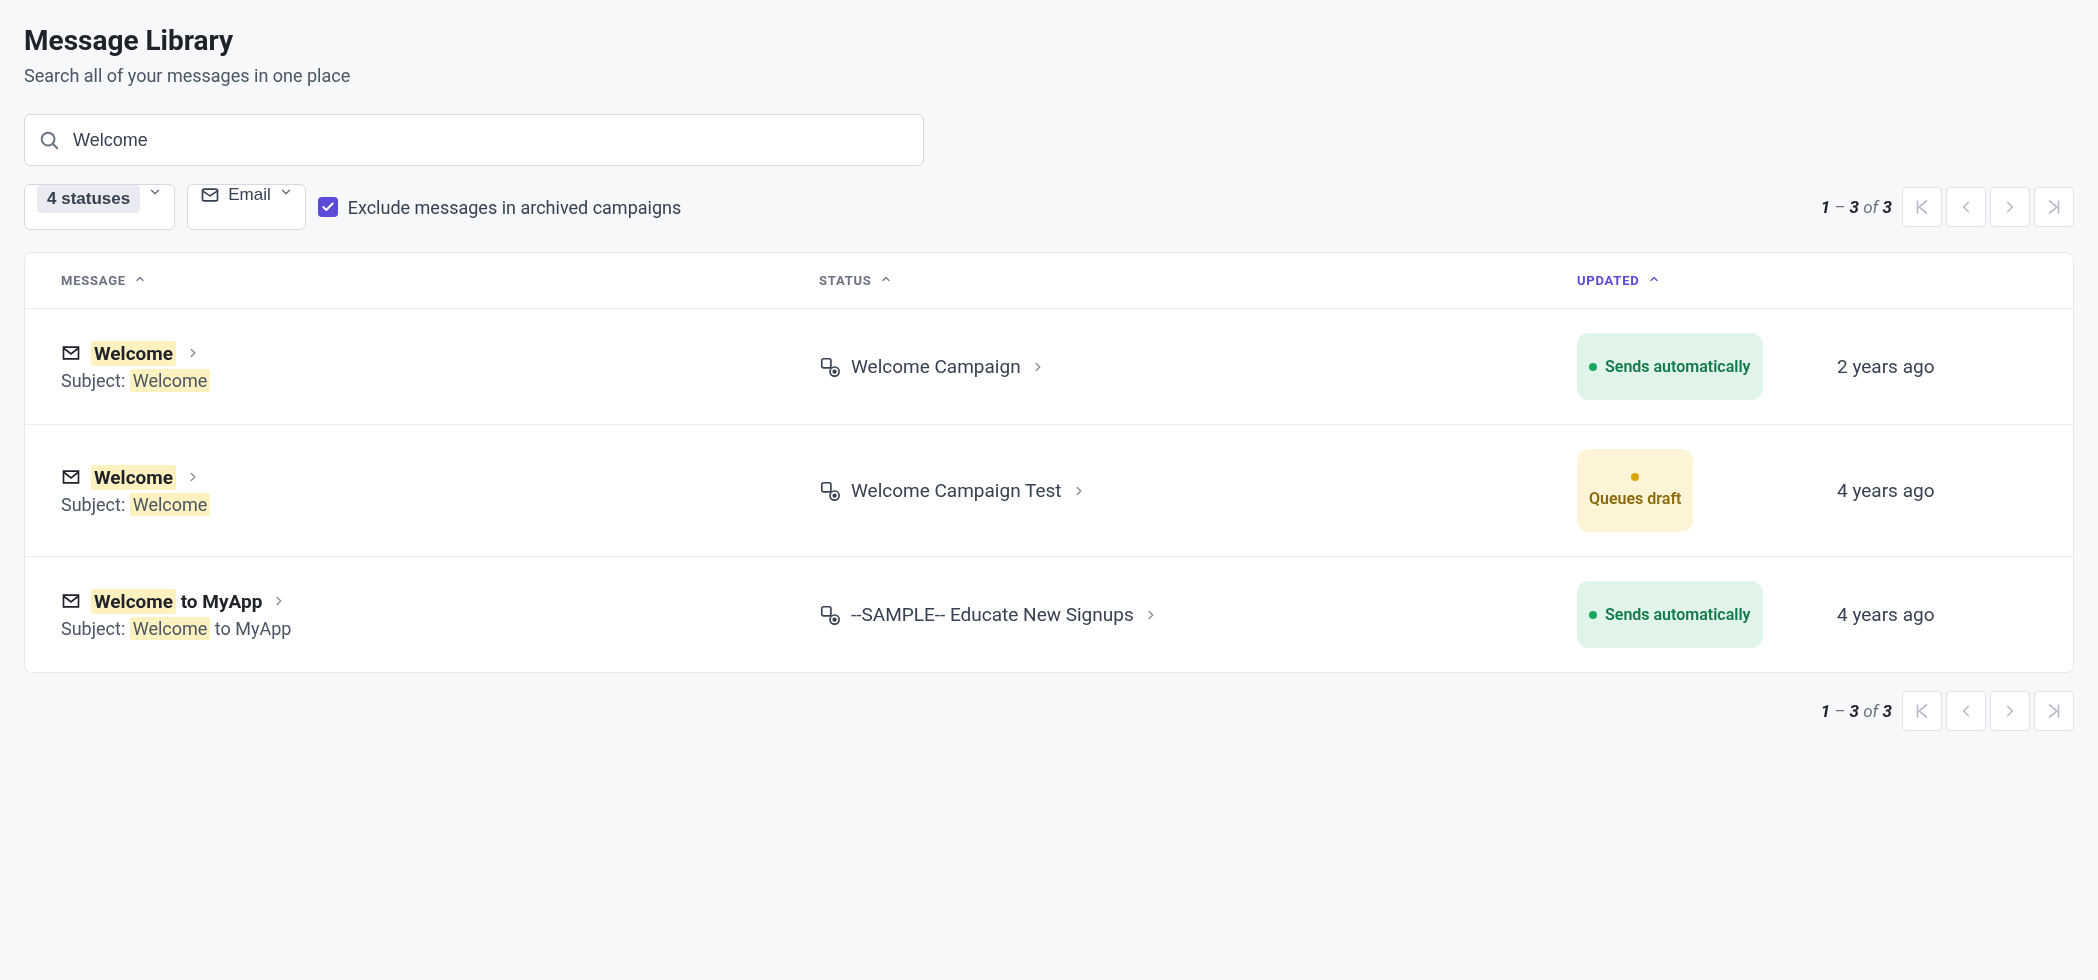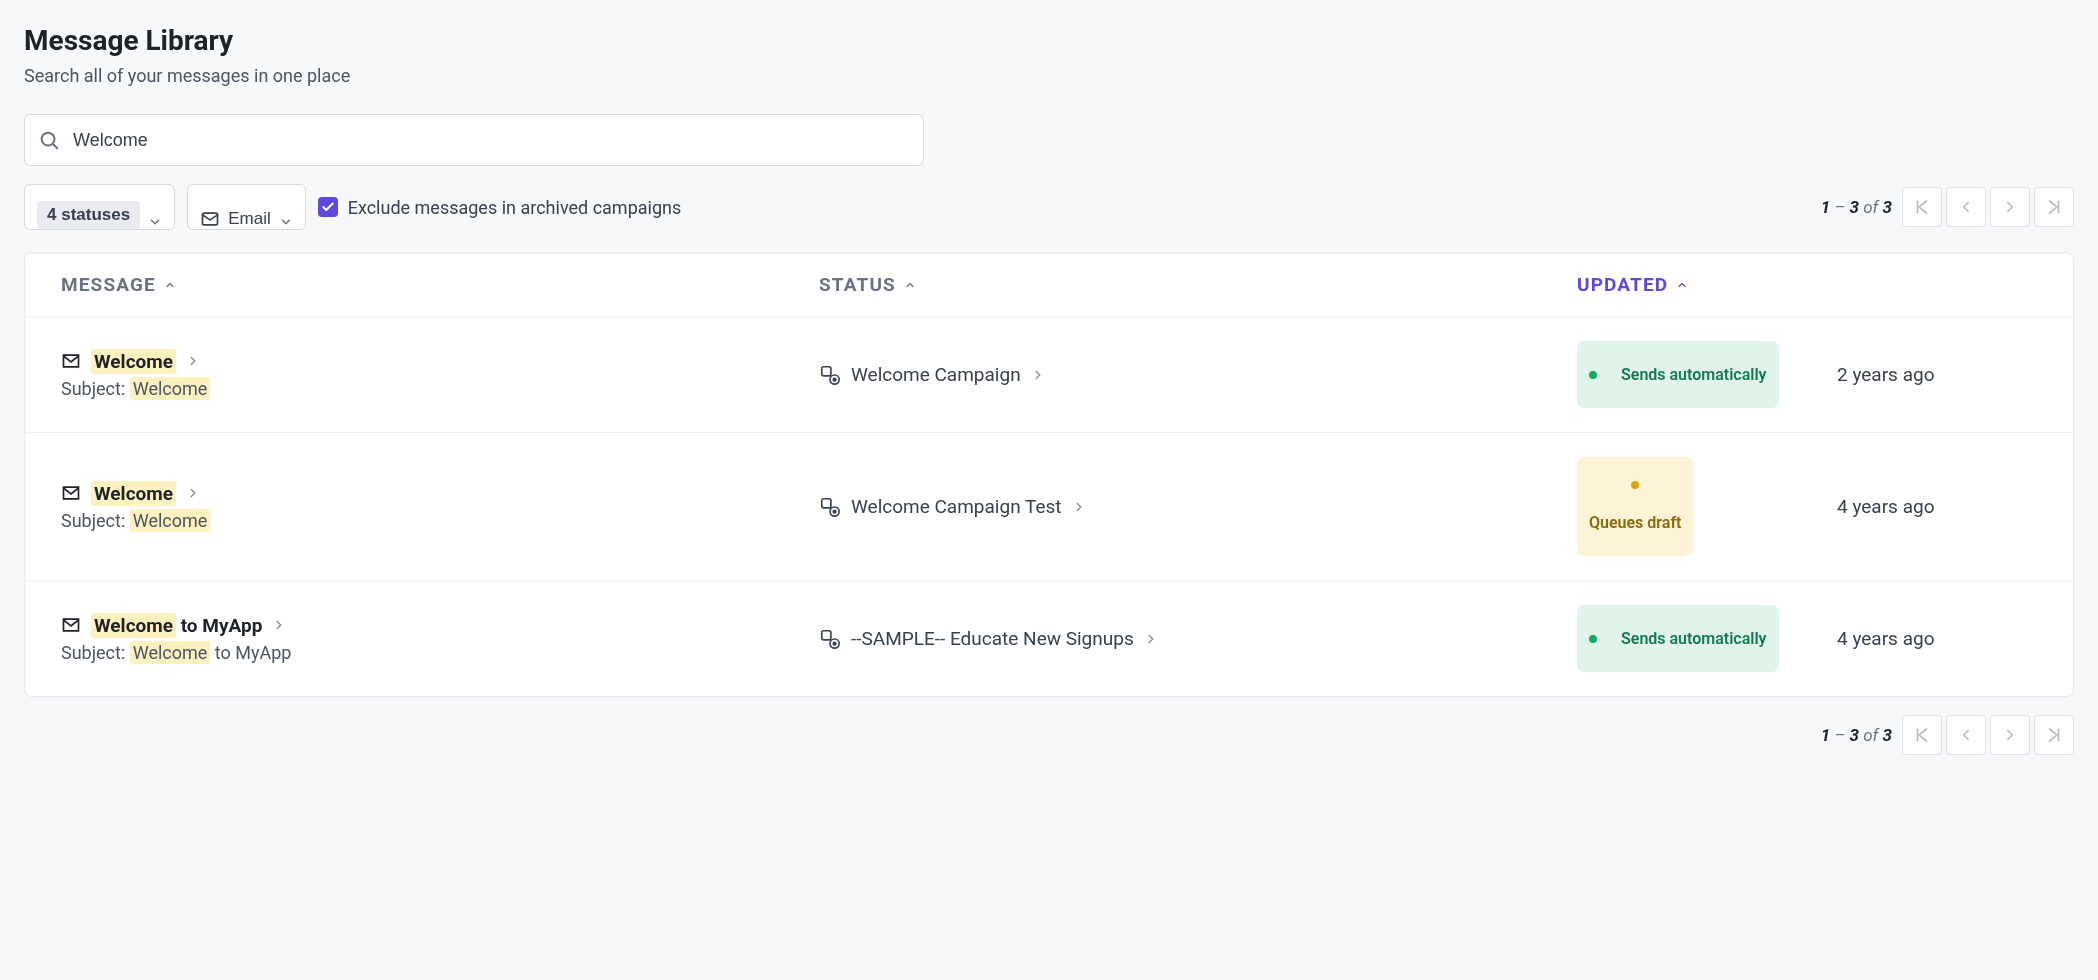--- a/index.html
+++ b/index.html
@@ -43,21 +43,21 @@
   color: #6b7280;
 }
 .toolbar {
   display: flex;
   align-items: center;
   gap: 12px;
   margin-bottom: 22px;
 }
 .filter-btn {
   display: inline-flex;
-  align-items: flex-end;
+  align-items: flex-start;
   gap: 8px;
   height: 46px;
   padding: 0 12px;
   border: 1px solid #d7d9e0;
   border-radius: 6px;
   background: #fff;
   font-size: 17px;
   color: #374151;
   cursor: pointer;
 }
@@ -114,23 +114,23 @@
   display: grid;
   grid-template-columns: 1fr 1fr 260px 200px;
   align-items: center;
 }
 .thead {
   padding: 20px 36px;
   border-bottom: 1px solid #eceef3;
 }
 .th {
   display: inline-flex;
-  align-items: center;
+  align-items: flex-start;
   gap: 8px;
-  font-size: 19px;
+  font-size: 13px;
   font-weight: 700;
   letter-spacing: 0.06em;
   color: #6b7280;
   cursor: pointer;
 }
 .th.sorted { color: #5b4bd8; }
 .th .sort-icn { color: inherit; }
 .th-updated-wrap { display:flex; justify-content:flex-start; }
 .trow {
   padding: 24px 36px;
@@ -163,23 +163,23 @@
   align-items: center;
   gap: 10px;
   font-size: 19px;
   color: #374151;
   cursor: pointer;
 }
 .status-cell {}
 .badge {
   display: inline-flex;
   align-items: center;
-  gap: 24px;
+  gap: 8px;
   padding: 24px 12px;
-  border-radius: 7px;
+  border-radius: 12px;
   font-size: 16px;
   font-weight: 600;
 }
 .badge .dot { width: 8px; height: 8px; border-radius: 50%; }
 .badge.green { background: #e0f4ea; color: #147a4d; }
 .badge.green .dot { background: #19a65f; }
 .badge.yellow { background: #fdf4d8; color: #8a6a0b; flex-direction: column; }
 .badge.yellow .dot { background: #d9a40a; }
 .updated-cell {
   font-size: 19px;

